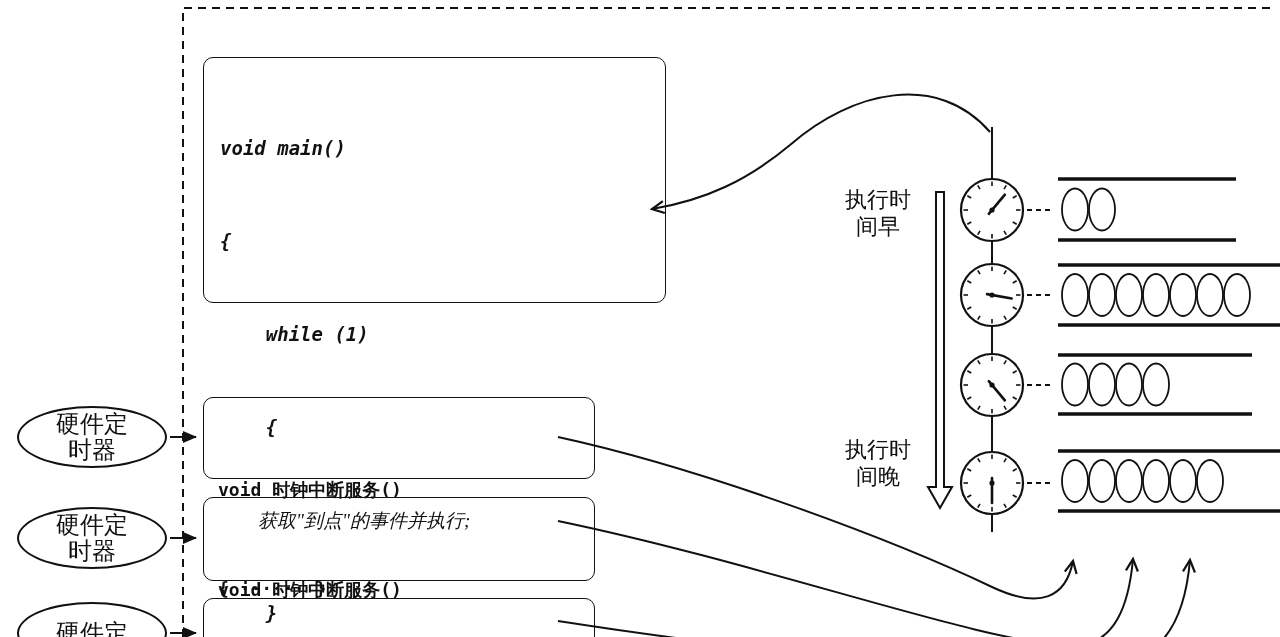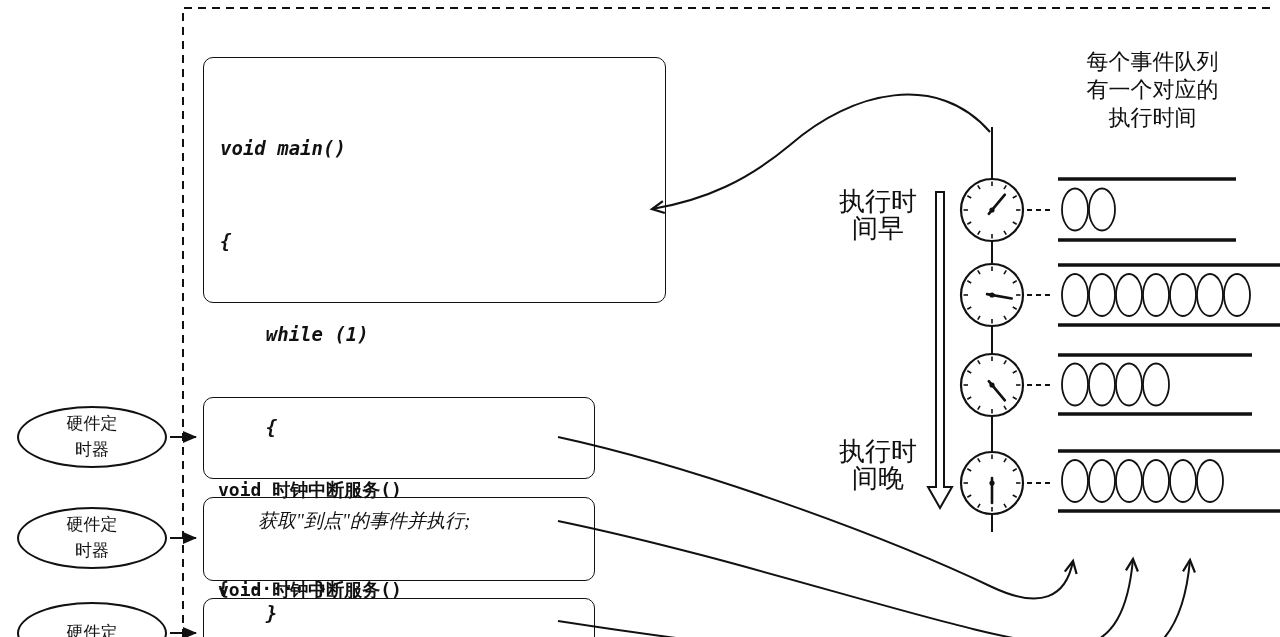--- a/index.html
+++ b/index.html
@@ -20,24 +20,24 @@
     font-family:"DejaVu Sans Mono", monospace; font-weight:700;
     color:#111; white-space:pre;
   }
   .main-code { padding:13px 0 0 16px; font-size:19px; line-height:31px; }
   .isr-code  { padding:9px 0 0 14px; font-size:18px; line-height:33px; }
   .cjk-line  { font-family:"Liberation Serif", serif; font-weight:400; }
   .hw-ellipse {
     position:absolute; left:17px; width:150px; height:62px;
     border:2.2px solid #111; border-radius:50%; background:#fff;
     display:flex; flex-direction:column; align-items:center; justify-content:center;
-    font-size:17px; line-height:26px; text-align:center;
+    font-size:24px; line-height:26px; text-align:center;
   }
   .note { position:absolute; text-align:center; color:#111; }
-  .exec-label { width:84px; font-size:26px; line-height:27px; }
+  .exec-label { width:84px; font-size:22px; line-height:27px;font-family:Liberation Mono, monospace; }
   .queue-note { left:1050px; top:48px; width:205px; font-size:22px; line-height:28px; }
 </style>
 </head>
 <body>
 
 <div class="stage">
 
   <svg class="layer" width="1280" height="637" viewBox="0 0 1280 637">
     <defs>
       <marker id="mV" markerUnits="userSpaceOnUse" markerWidth="18" markerHeight="16" refX="14" refY="8" orient="auto">
@@ -206,19 +206,14 @@
   </div>
 
   <div class="note exec-label" style="left:836px;top:188px">
     <div>执行时</div>
     <div>间早</div>
   </div>
   <div class="note exec-label" style="left:836px;top:438px">
     <div>执行时</div>
     <div>间晚</div>
   </div>
-  <div class="note queue-note">
-    <div>每个事件队列</div>
-    <div>有一个对应的</div>
-    <div>执行时间</div>
-  </div>
 
 </div>
 
 </body></html>

